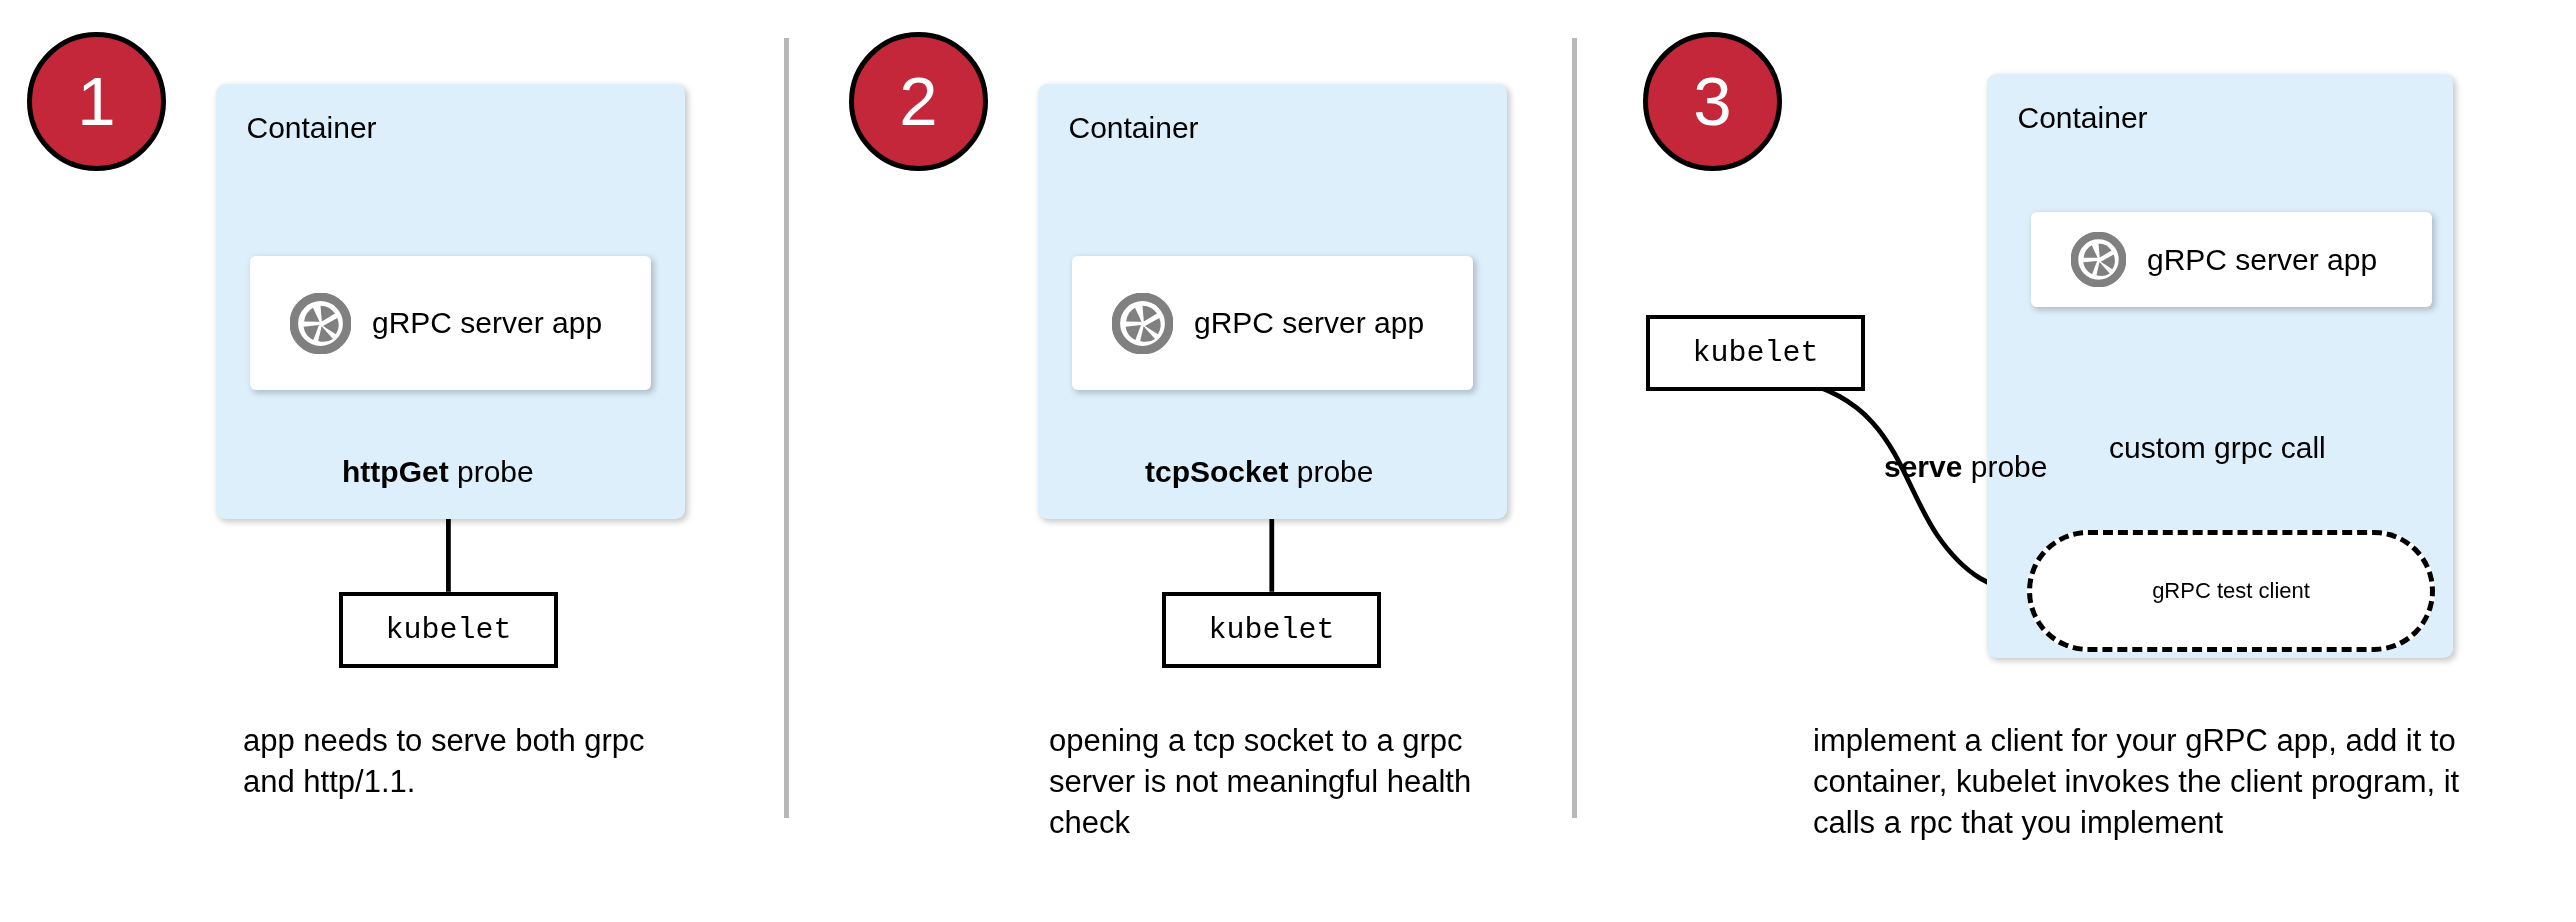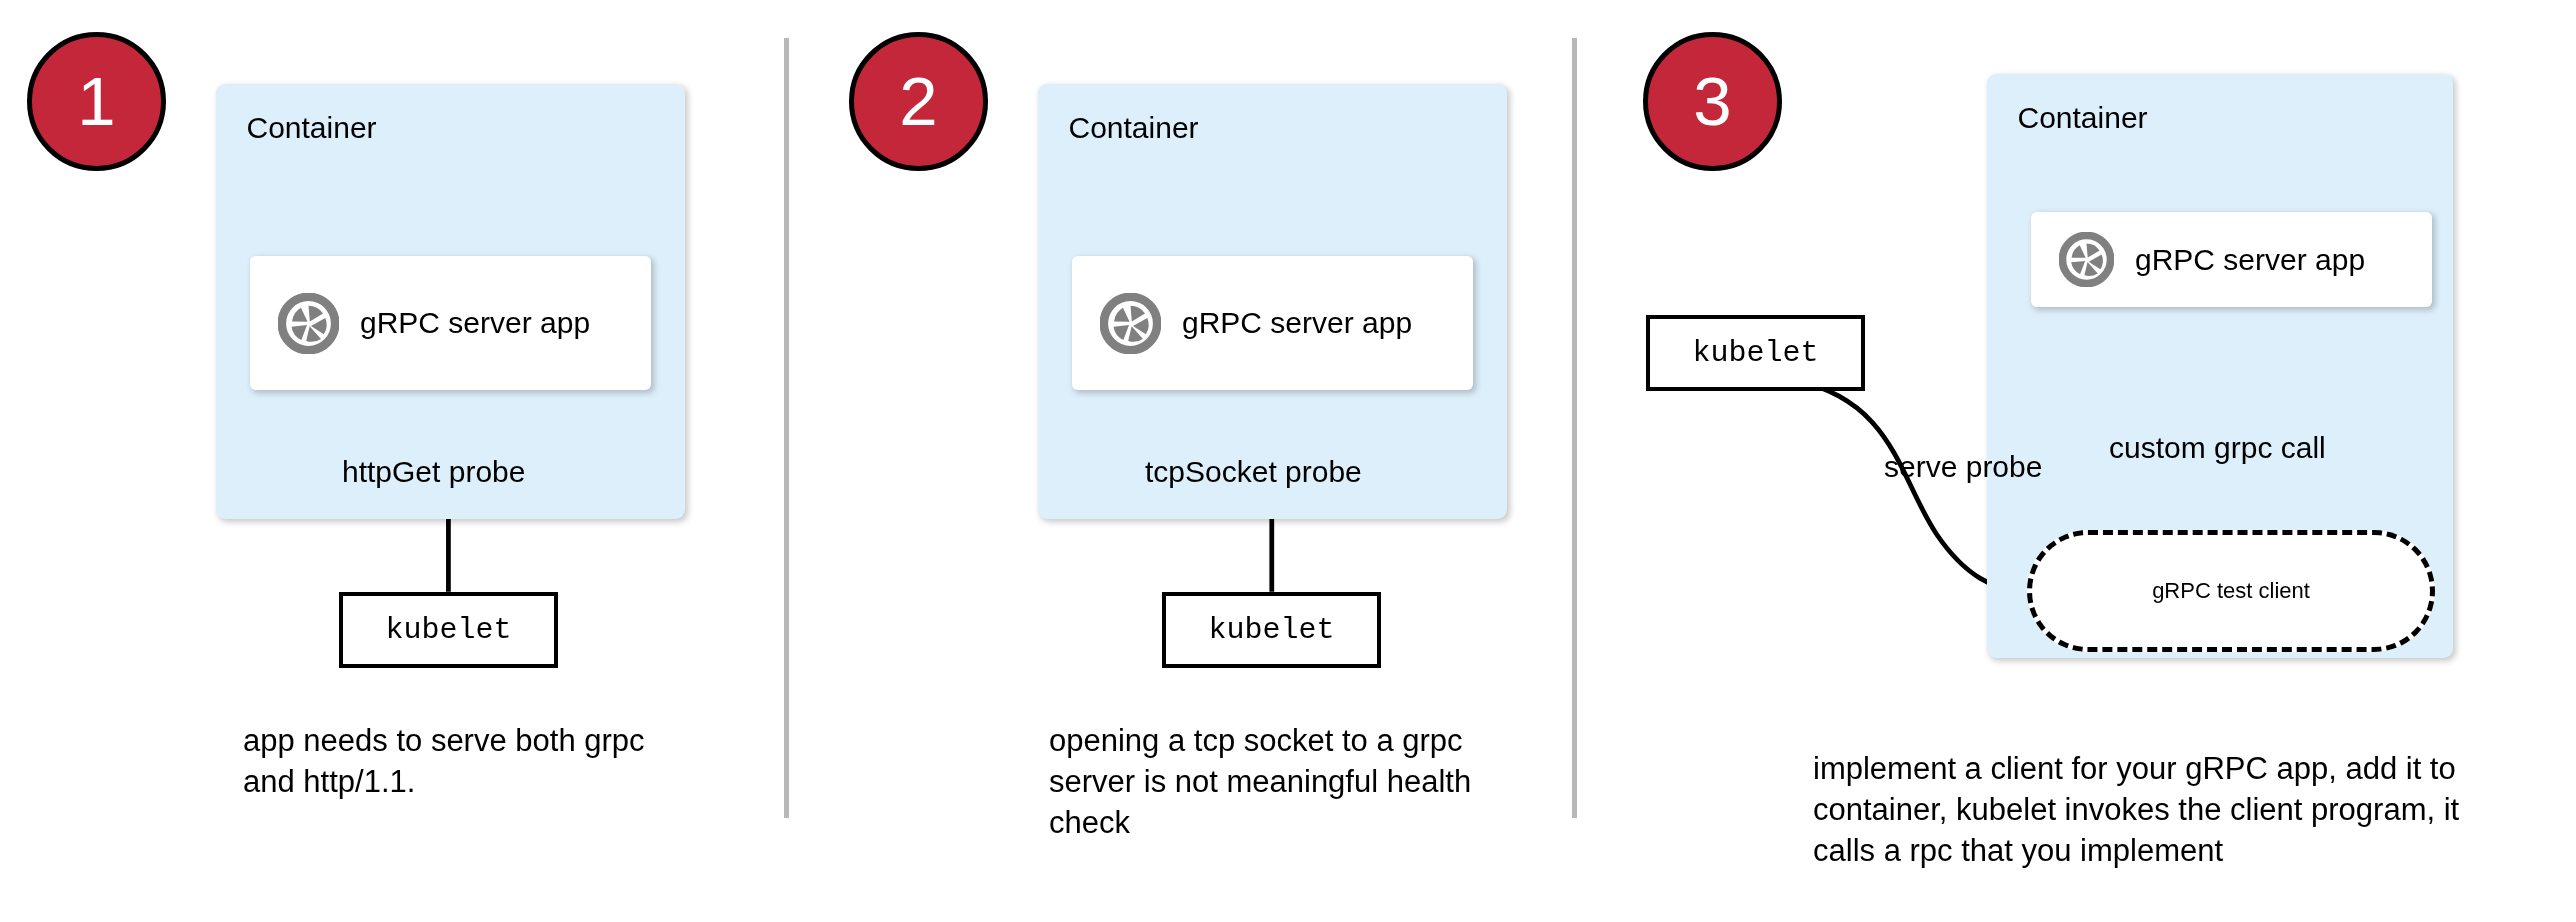--- a/index.html
+++ b/index.html
@@ -61,21 +61,21 @@
   }
 
   
   .app-card {
     position: absolute;
     background: #ffffff;
     border-radius: 5.7px;
     box-shadow: 2.9px 2.9px 6.7px rgba(0,0,0,0.22);
     display: flex;
     align-items: center;
-    padding-left: 28px;
+    padding-left: 40px;
     box-sizing: border-box;
   }
   .app-card .app-label {
     font-size: 30px;
     margin-left: 21px;
     white-space: nowrap;
   }
   .grpc-icon svg { display: block; }
 
   
@@ -106,21 +106,21 @@
     white-space: nowrap;
   }
 
   
   .edge-label {
     position: absolute;
     font-size: 30px;
     white-space: nowrap;
     background: transparent;
   }
-  .edge-label b { font-weight: normal; }
+  .edge-label b { font-weight: bold; }
 
   
   .caption {
     position: absolute;
     font-size: 31px;
     line-height: 1.32;
     text-align: left;
     color: #000000;
   }
 
@@ -258,16 +258,16 @@
   <div class="edge-label" style="left:1884px; top:450px;">
     <b>serve</b><span> probe</span>
   </div>
 
   <div class="edge-label" style="left:2109px; top:431px;">custom grpc call</div>
 
   <div class="dashed-pill" style="left:2027px; top:530px; width:408px; height:122px;">
     <span>gRPC test client</span>
   </div>
 
-  <div class="caption" style="left:1813px; top:721px; width:668px;margin-top:28px;">implement a client for your gRPC app, add it to container, kubelet invokes the client program, it calls a rpc that you implement</div>
+  <div class="caption" style="left:1813px; top:721px; width:668px;">implement a client for your gRPC app, add it to container, kubelet invokes the client program, it calls a rpc that you implement</div>
 
 </div>
 
 
 </body></html>

